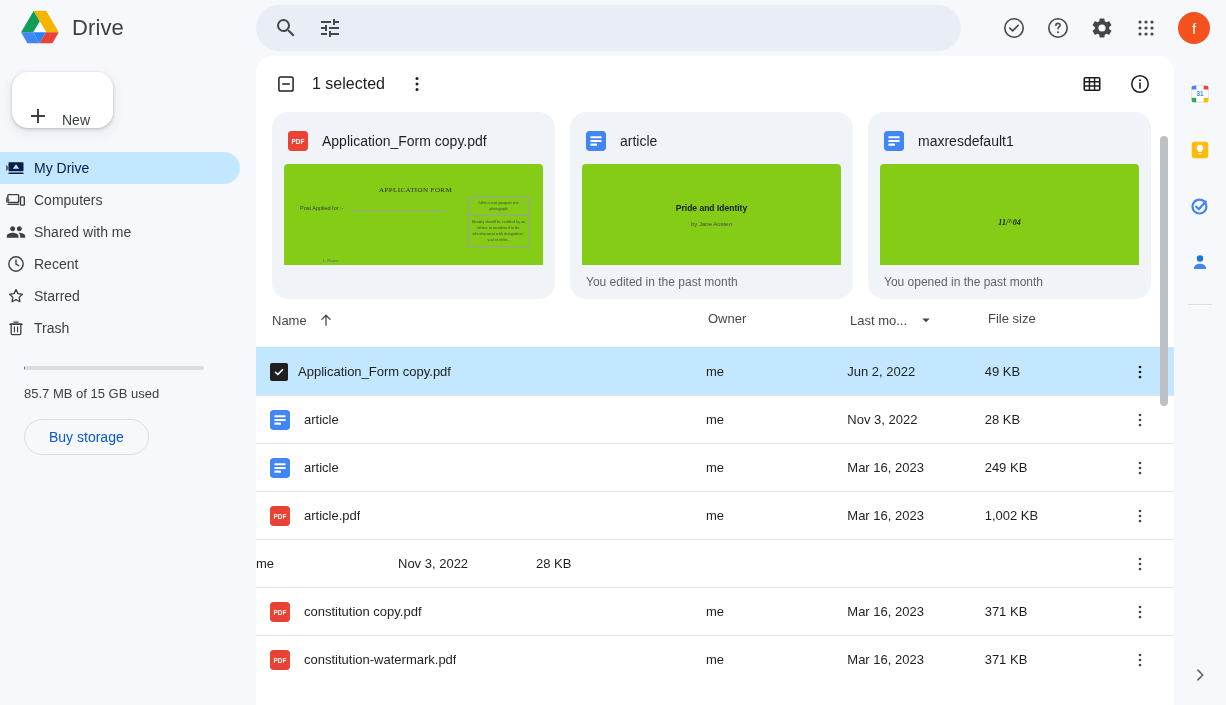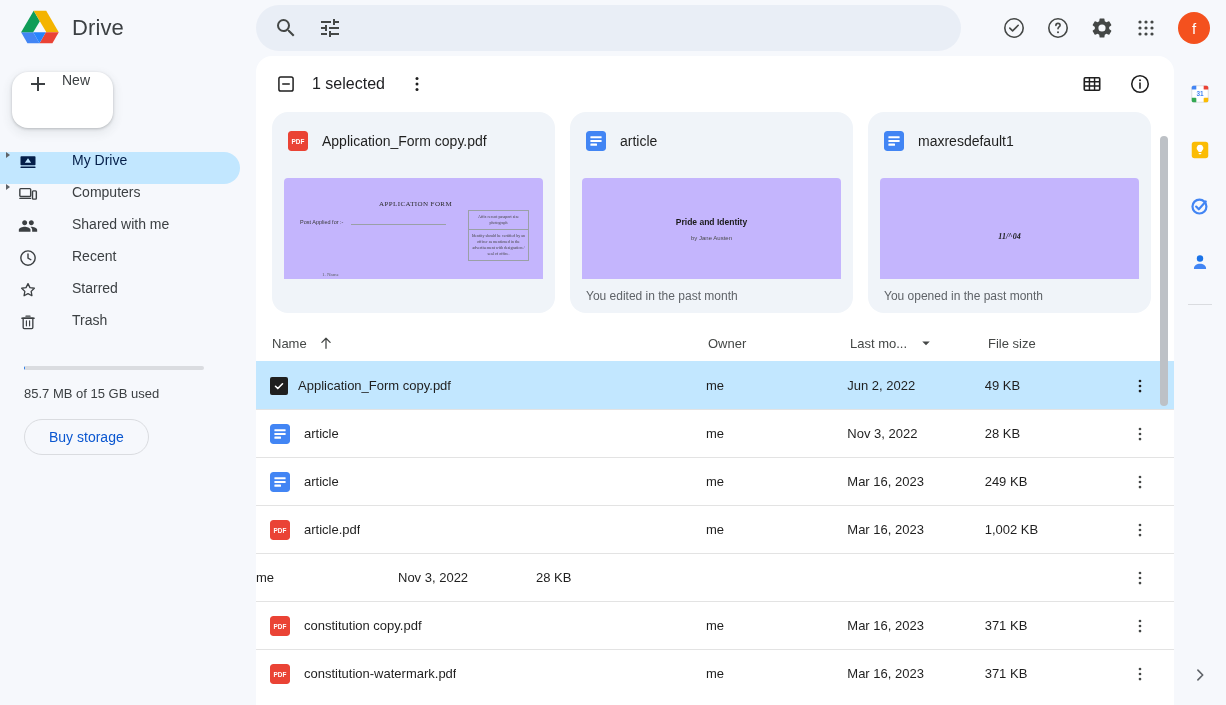--- a/index.html
+++ b/index.html
@@ -49,30 +49,30 @@
     color: #fff; font-size: 15px; font-weight: 500; margin-left: 8px; cursor: pointer;
     border: 0; font-family: "Liberation Sans", sans-serif;
   }
 
   
   .sidebar { position: absolute; top: 56px; left: 0; width: 256px; height: 649px; }
   .new-btn {
     margin: 16px 0 0 12px; width: 101px; height: 56px;
     background: #fff; border: 0; border-radius: 16px;
     box-shadow: 0 1px 3px rgba(60,64,67,.3), 0 4px 8px 3px rgba(60,64,67,.07);
-    display: flex; align-items: flex-start; gap: 12px; padding: 0 18px 0 14px;
+    display: flex; align-items: flex-end; gap: 12px; padding: 0 18px 0 14px;
     cursor: pointer; font-family: "Liberation Sans", sans-serif;
   }
   .new-label { font-size: 14px; color: #3c4043; font-weight: 500; }
 
   .nav { margin-top: 24px; }
   .nav-item {
-    position: relative; display: flex; align-items: flex-start;
+    position: relative; display: flex; align-items: center;
     height: 32px; margin: 0 16px 0 0; border-radius: 0 16px 16px 0;
-    padding-left: 18px; cursor: pointer; gap: 34px;
+    padding-left: 6px; cursor: pointer; gap: 8px;
     color: #3c4043; font-size: 14px;
   }
   .nav-item.active { background: #c2e7ff; color: #041e49; }
   .nav-item.active .nav-label { color: #041e49; font-weight: 500; }
   .nav-caret { position: absolute; left: 6px; width: 0; height: 0;
     border-left: 4px solid #5f6368; border-top: 3.5px solid transparent; border-bottom: 3.5px solid transparent; }
   .nav-ico { width: 20px; height: 20px; flex: none; display: block; }
   .nav-label { font-size: 14px; }
 
   .storage-sec { margin-top: 22px; padding: 0 24px 0 24px; }
@@ -101,21 +101,21 @@
   .tb-right { margin-left: auto; display: flex; align-items: center; gap: 8px; }
 
   .cards { display: flex; gap: 15px; padding: 0 16px; }
   .card {
     width: 283px; background: #f0f4f9; border-radius: 16px; padding: 12px 12px 0;
     cursor: pointer; overflow: hidden;
   }
   .card-head { display: flex; align-items: center; gap: 14px; height: 34px; padding-left: 4px; }
   .card-title { font-size: 14px; color: #1f1f1f; white-space: nowrap; overflow: hidden; text-overflow: ellipsis; }
   .card-thumb {
-    height: 101px; background: #c4b5fd; border-radius: 4px 4px 0 0; margin-top: 20px;
+    height: 101px; background: #84cc16; border-radius: 4px 4px 0 0; margin-top: 6px;
     overflow: hidden; position: relative;
   }
   .card-foot { height: 34px; display: flex; align-items: center; font-size: 12px; color: #5f6368; padding-left: 4px; }
 
   
   .tn { position: absolute; inset: 0; }
   .tn-appform { padding: 14px 12px 0 16px; }
   .tn-title { text-align: center; font-family: "Liberation Serif", serif; font-size: 7px; letter-spacing: .4px; color: #2b2b2b; margin-top: 8px; }
   .tn-row { display: flex; align-items: flex-start; margin-top: 10px; gap: 8px; }
   .tn-lbl { font-family: "Liberation Sans", sans-serif; font-size: 5.5px; color: #3a3a3a; white-space: nowrap; padding-top: 1px; }
@@ -126,21 +126,21 @@
   .tn-stub { position: absolute; left: 38px; bottom: 2px; font-size: 5px; color: #5f6368; font-family: "Liberation Serif", serif; }
 
   .tn-doc { display: flex; flex-direction: column; align-items: center; justify-content: center; height: 100%; }
   .tn-doc-title { font-family: "Liberation Sans", sans-serif; font-size: 8.5px; font-weight: 700; color: #1a1a1a; }
   .tn-doc-sub { font-family: "Liberation Sans", sans-serif; font-size: 6px; color: #4a4a4a; margin-top: 8px; }
   .tn-num { position: absolute; left: 50%; top: 57%; transform: translate(-50%,-50%);
     font-family: "Liberation Serif", serif; font-style: italic; font-weight: 700; font-size: 8px; color: #202124; }
 
   
   .table { margin-top: 12px; }
-  .thead { display: flex; align-items: center; height: 36px; padding: 0 0 0 0; }
+  .thead { display: flex; align-items: flex-start; height: 36px; padding: 0 0 0 0; }
   .th { font-size: 13px; color: #444746; display: flex; align-items: center; gap: 10px; }
   .th.name { width: 452px; padding-left: 16px; }
   .th.owner { width: 142px; }
   .th.modified { width: 138px; }
   .th.size { width: 140px; }
   .sort-up, .sort-down { width: 18px; height: 18px; }
 
   .row {
     display: flex; align-items: center; height: 48px;
     border-top: 1px solid #e3e3e3; cursor: pointer; color: #1f1f1f;

